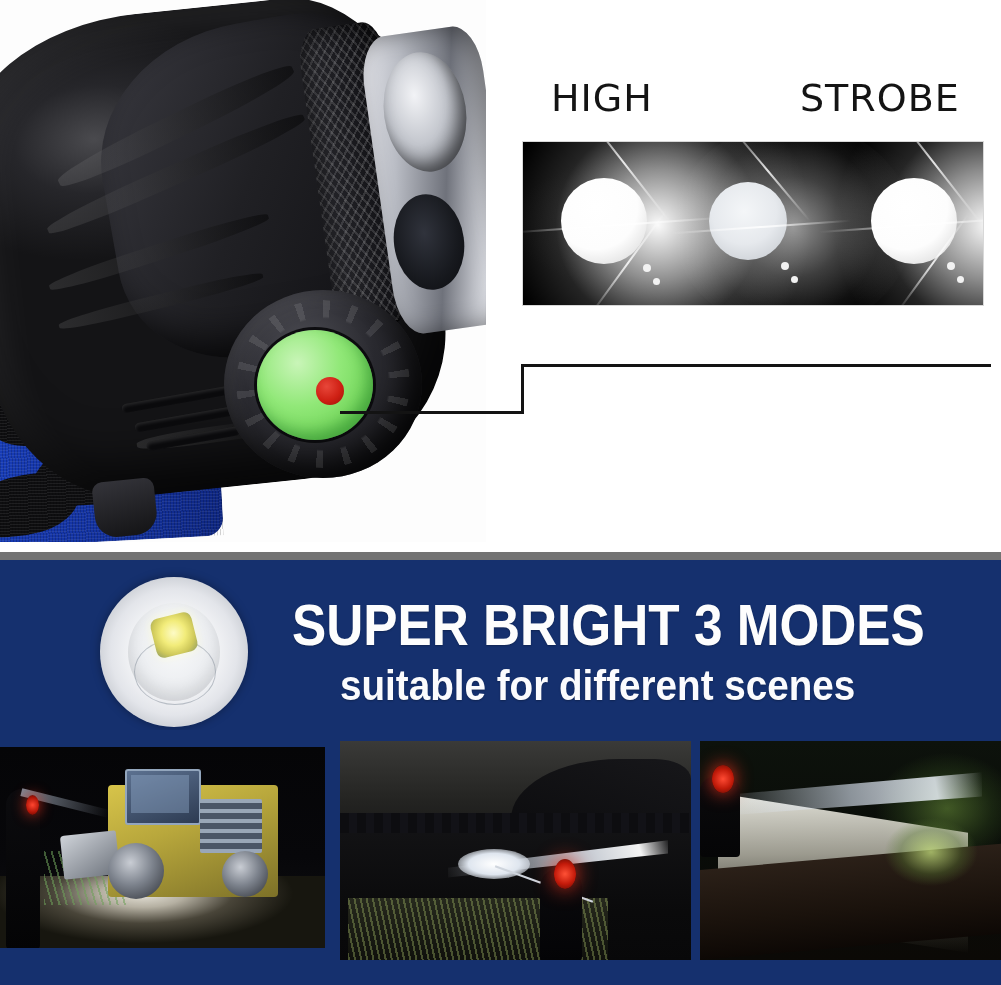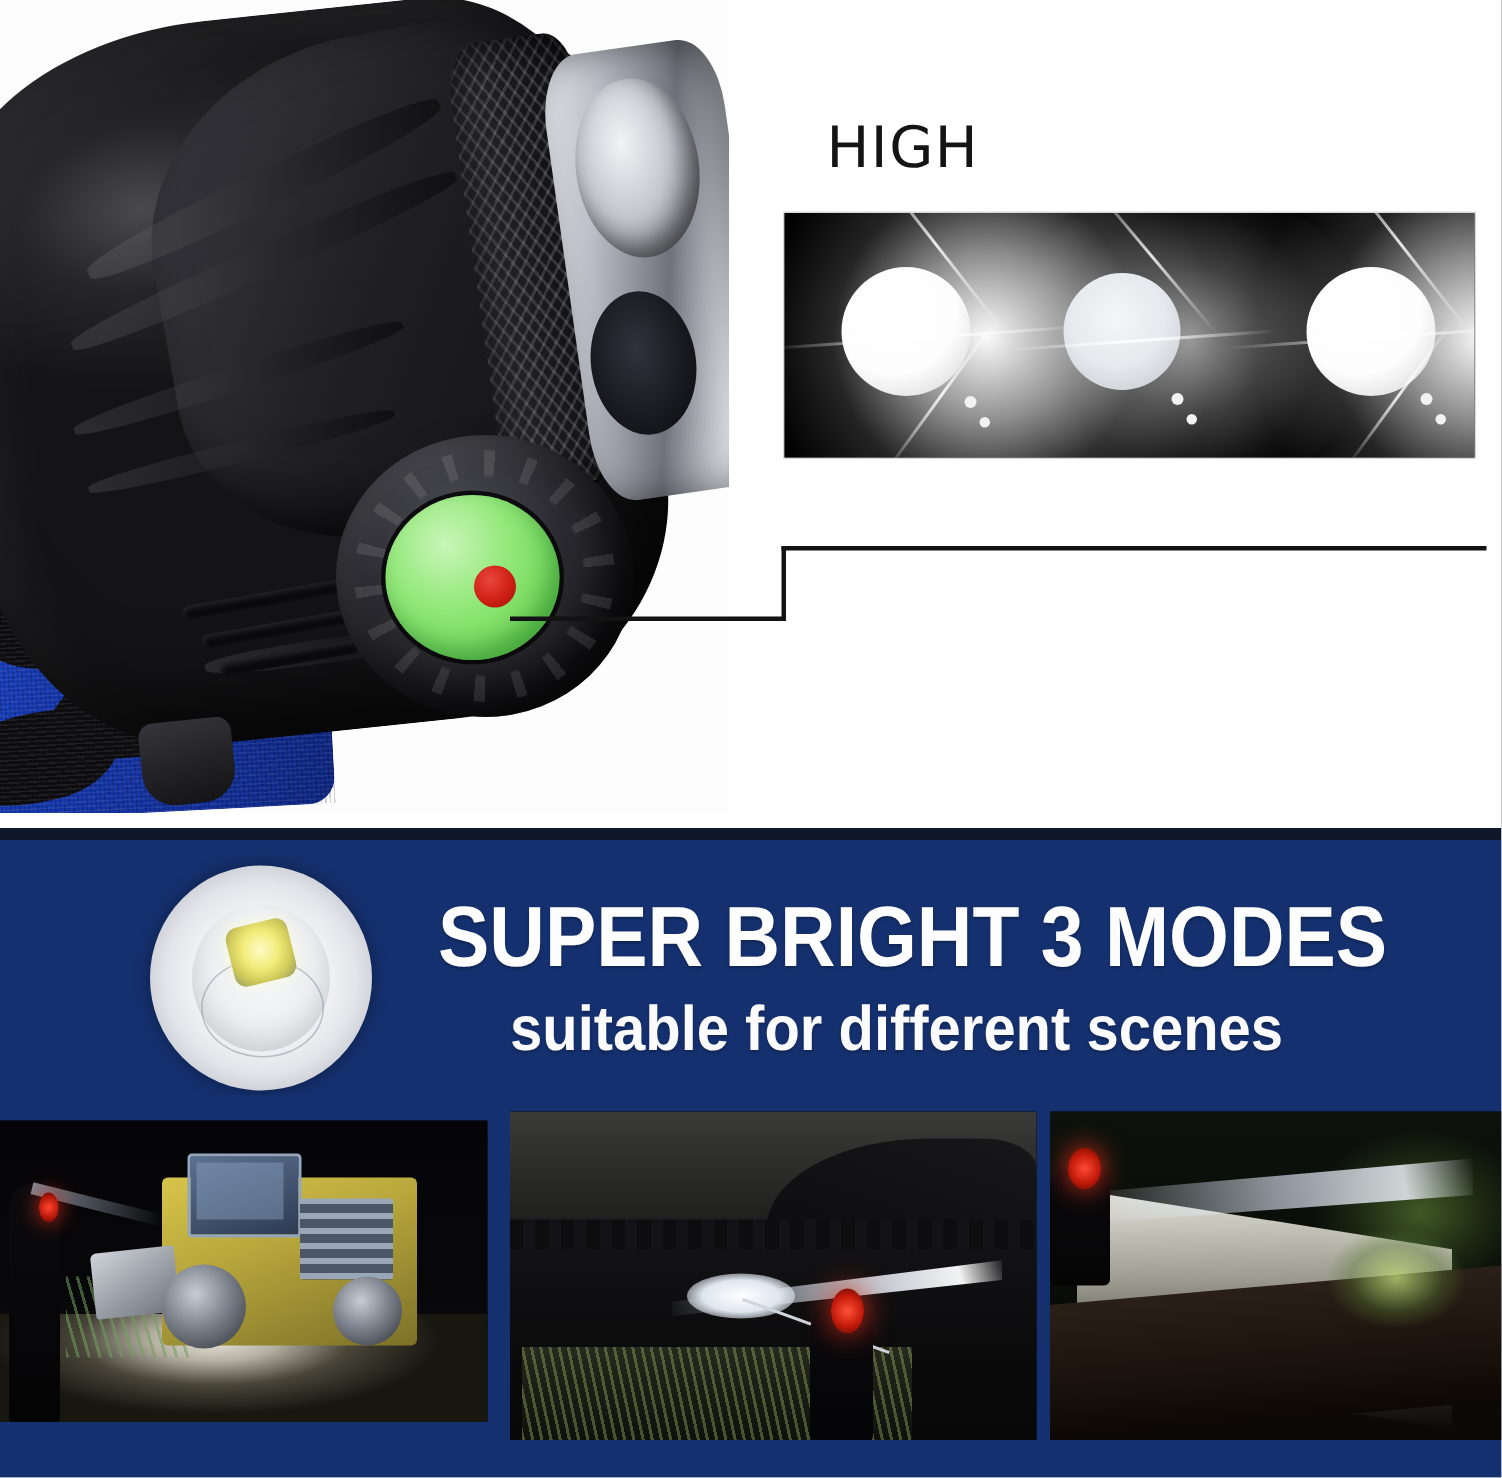--- a/index.html
+++ b/index.html
@@ -2,21 +2,21 @@
 <html><head>
 <meta charset="utf-8">
 <style>
   html,body{margin:0;padding:0;}
   body{
     width:1001px;height:985px;overflow:hidden;
     background:#ffffff;
     font-family:"Liberation Sans", sans-serif;
     position:relative;
   }
-  #page{position:relative;width:1001px;height:985px;overflow:hidden;background:#0f172a;}
+  #page{position:relative;width:1001px;height:985px;overflow:hidden;background:#737373;}
 
   
   #top-section{position:absolute;left:0;top:0;width:1001px;height:552px;background:#ffffff;}
 
   
   .headlamp-photo{position:absolute;left:-14px;top:-6px;width:500px;height:548px;overflow:hidden;}
   .hl-bg{position:absolute;inset:0;background:#fdfdfd;}
   
   .hl-body{
     position:absolute;left:-10px;top:14px;width:460px;height:480px;
@@ -314,20 +314,21 @@
 
       <div class="hl-hub"></div>
       <div class="hl-hub-teeth"></div>
       <div class="hl-button"></div>
       <div class="hl-clip"></div>
     </div>
 
     <div class="hl-reddot"></div>
 
     <div class="mode-label" style="left:551px;top:76px;">HIGH</div>
+    <div class="mode-label" style="left:800px;top:76px;">STROBE</div>
 
     <div class="led-panel">
       <div class="led-panel-bg"></div>
 
       <div class="led-glow" style="left:-30px;top:-52px;width:330px;height:270px;
            background:radial-gradient(circle at 50% 50%, rgba(255,255,255,.98) 0%, rgba(255,255,255,.55) 26%, rgba(255,255,255,.14) 48%, rgba(255,255,255,0) 72%);"></div>
       <div class="led-body" style="left:38px;top:36px;width:86px;height:86px;"></div>
       <div class="led-ray" style="left:-10px;top:82px;width:210px;transform:rotate(-4deg);"></div>
       <div class="led-ray" style="left:26px;top:20px;width:150px;transform:rotate(52deg);"></div>
       <div class="led-ray" style="left:40px;top:120px;width:130px;transform:rotate(-54deg);"></div>

